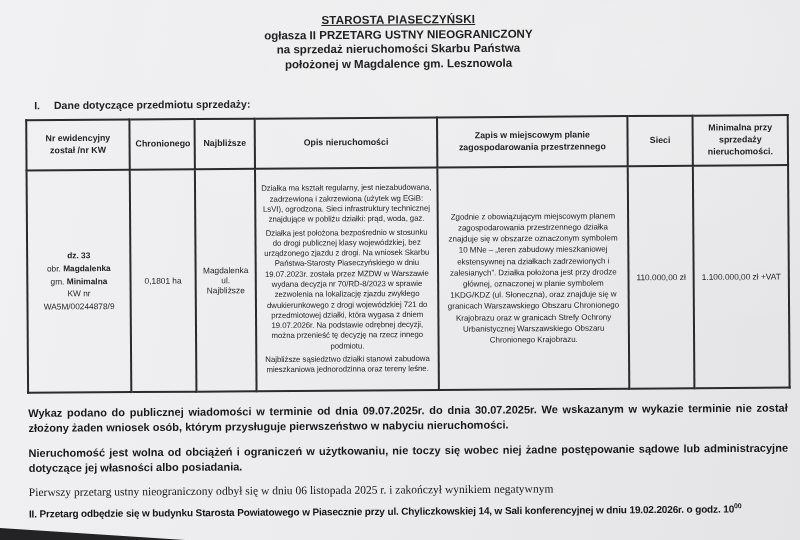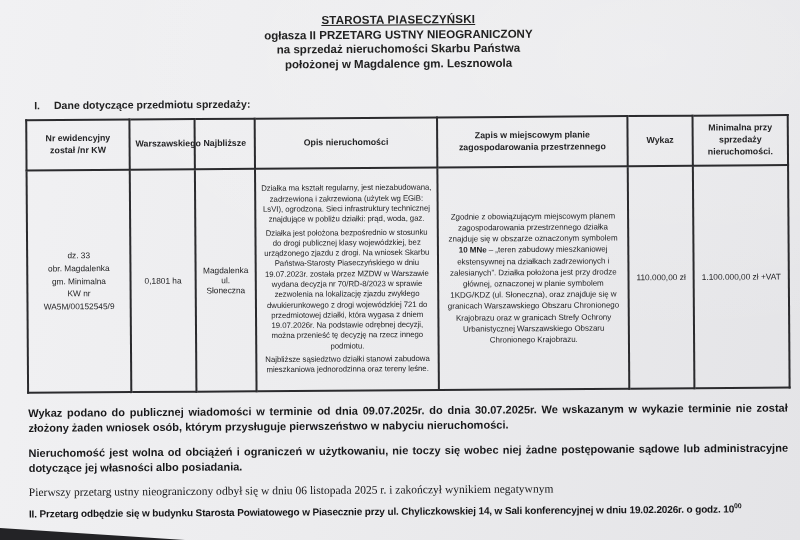--- a/index.html
+++ b/index.html
@@ -38,26 +38,26 @@
     border-collapse:collapse;margin-left:27px;width:760px;table-layout:fixed;
   }
   table.prop th,table.prop td{
     border:2px solid #2b2b2e;
     vertical-align:middle;text-align:center;
     padding:3px 5px;
   }
   table.prop th{font-size:8.8px;font-weight:bold;height:42px;line-height:1.35;color:#242426;}
   table.prop td{font-size:8.3px;color:#242426;}
   td.c-id{font-size:8.4px;line-height:1.55;}
-  td.c-id .b{font-weight:normal;}
+  td.c-id .b{font-weight:bold;}
   td.c-desc{height:214px;}
   .cell-paras p{margin:0 0 3px 0;font-size:7.8px;line-height:1.32;letter-spacing:-.05px;}
   .cell-paras p:last-child{margin-bottom:0;}
   td.c-zoning .cell-paras p{font-size:8px;line-height:1.4;}
-  td.c-zoning .b{font-weight:bold;}
+  td.c-zoning .b{font-weight:normal;}
   
   .bottom{margin:12px 14px 0 28px;}
   .bottom p{margin:0 0 9px 0;}
   .p-semibold{font-weight:600;font-size:11px;line-height:1.4;text-align:justify;color:#19191b;}
   .p-serif{font-family:"Liberation Serif",serif;font-weight:400;font-size:11.5px;color:#141416;margin-top:2px !important;}
   .p-bold{font-weight:bold;font-size:10px;letter-spacing:-.15px;white-space:nowrap;color:#151517;margin-top:4px !important;}
   .p-bold sup{font-size:7px;vertical-align:super;}
 </style>
 </head>
 <body>
@@ -82,41 +82,41 @@
           <col style="width:65px">
           <col style="width:60px">
         <col style="width:182px">
           <col style="width:190px">
           <col style="width:65px">
           <col style="width:95px">
       </colgroup>
       <thead>
         <tr>
           <th>Nr ewidencyjny został /nr KW</th>
-          <th>Warszawskiego</th>
+          <th>Chronionego</th>
           <th>Najbliższe</th>
           <th>Opis nieruchomości</th>
           <th>Zapis w miejscowym planie zagospodarowania przestrzennego</th>
-          <th>Wykaz</th>
+          <th>Sieci</th>
           <th>Minimalna przy sprzedaży nieruchomości.</th>
         </tr>
       </thead>
       <tbody>
         <tr>
           <td class="c-id">
             <div><span class="b">dz. 33</span></div>
             <div><span>obr.</span> <span class="b">Magdalenka</span></div>
             <div><span>gm.</span> <span class="b">Minimalna</span></div>
             <div><span>KW nr</span></div>
-            <div><span>WA5M/00152545/9</span></div>
+            <div><span>WA5M/00244878/9</span></div>
           </td>
           <td class="c-area">0,1801 ha</td>
           <td class="c-loc">
             <div>Magdalenka</div>
-            <div>ul. Słoneczna</div>
+            <div>ul. Najbliższe</div>
           </td>
           <td class="c-desc">
             <div class="cell-paras">
               <p>Działka ma kształt regularny, jest niezabudowana, zadrzewiona i zakrzewiona (użytek wg EGiB: LsVI), ogrodzona. Sieci infrastruktury technicznej znajdujące w pobliżu działki: prąd, woda, gaz.</p>
               <p>Działka jest położona bezpośrednio w stosunku do drogi publicznej klasy wojewódzkiej, bez urządzonego zjazdu z drogi. Na wniosek Skarbu Państwa-Starosty Piaseczyńskiego w dniu 19.07.2023r. została przez MZDW w Warszawie wydana decyzja nr 70/RD-8/2023 w sprawie zezwolenia na lokalizację zjazdu zwykłego dwukierunkowego z drogi wojewódzkiej 721 do przedmiotowej działki, która wygasa z dniem 19.07.2026r. Na podstawie odrębnej decyzji, można przenieść tę decyzję na rzecz innego podmiotu.</p>
               <p>Najbliższe sąsiedztwo działki stanowi zabudowa mieszkaniowa jednorodzinna oraz tereny leśne.</p>
             </div>
           </td>
           <td class="c-zoning">
             <div class="cell-paras">

